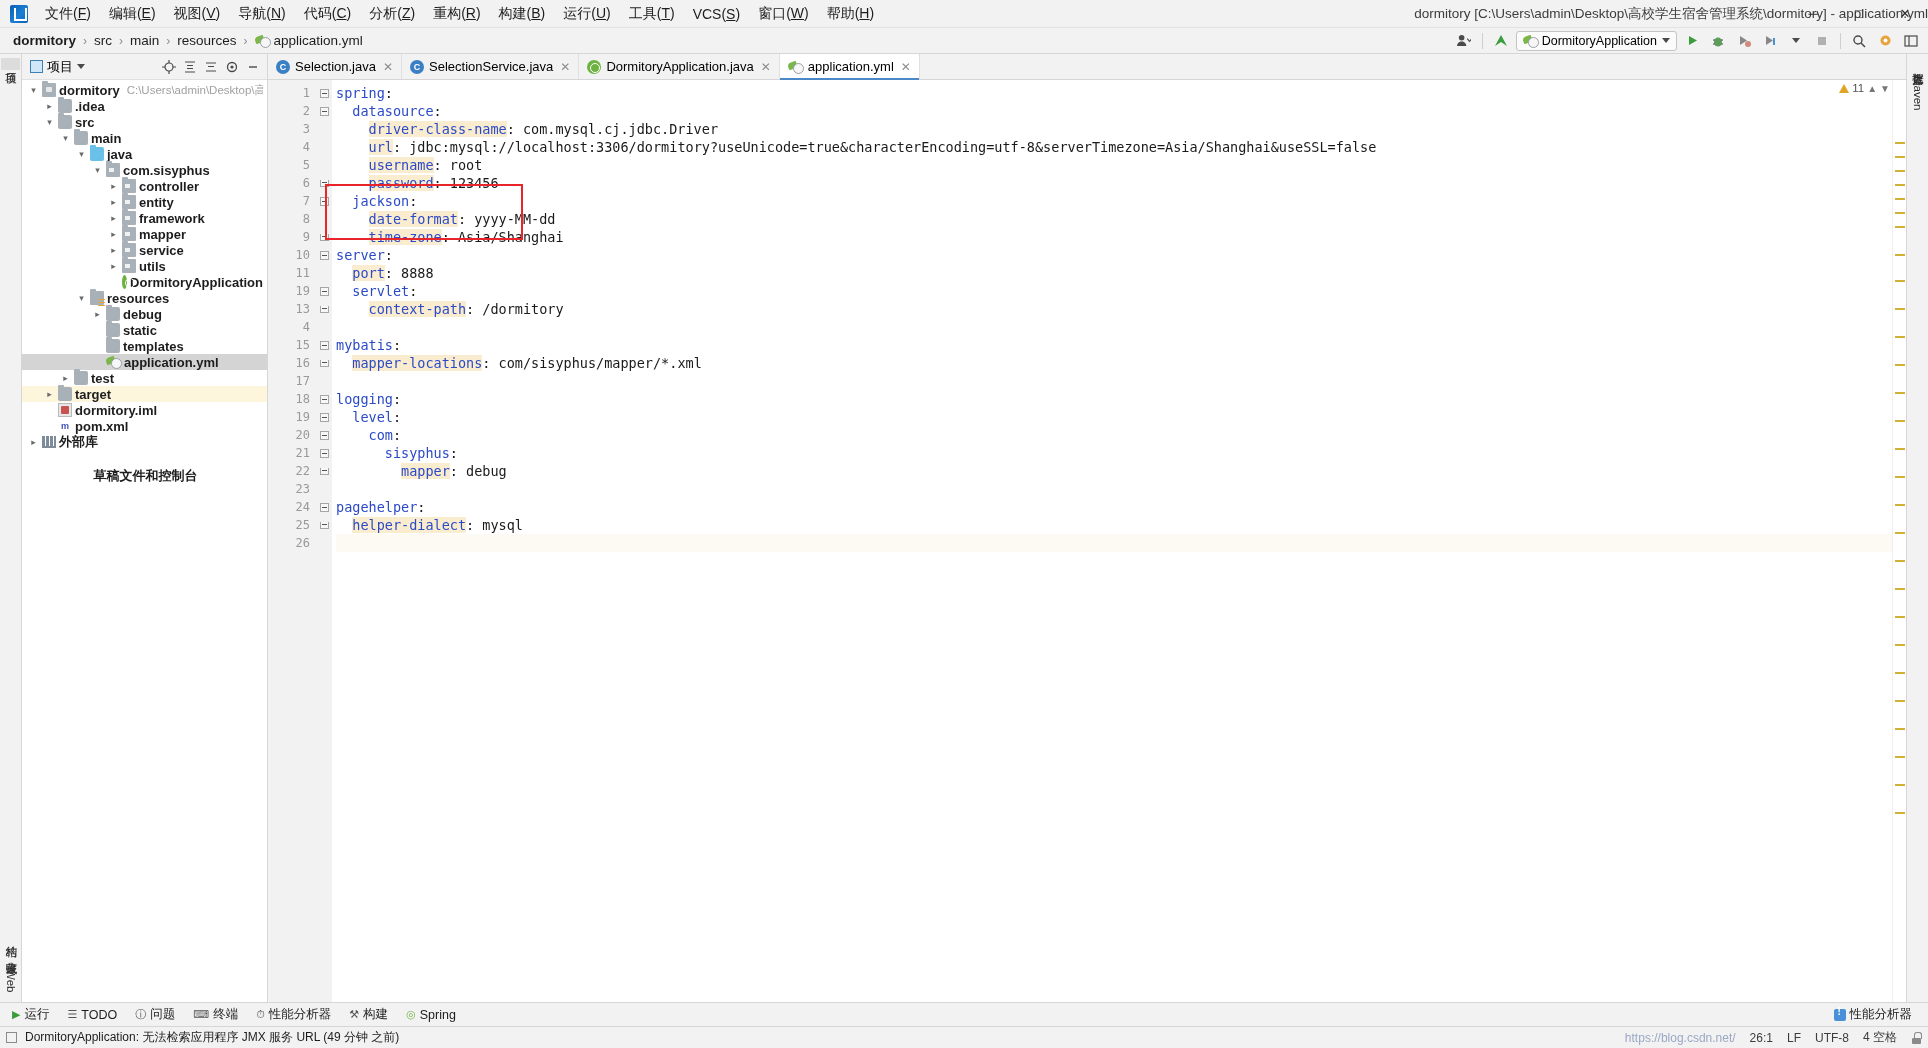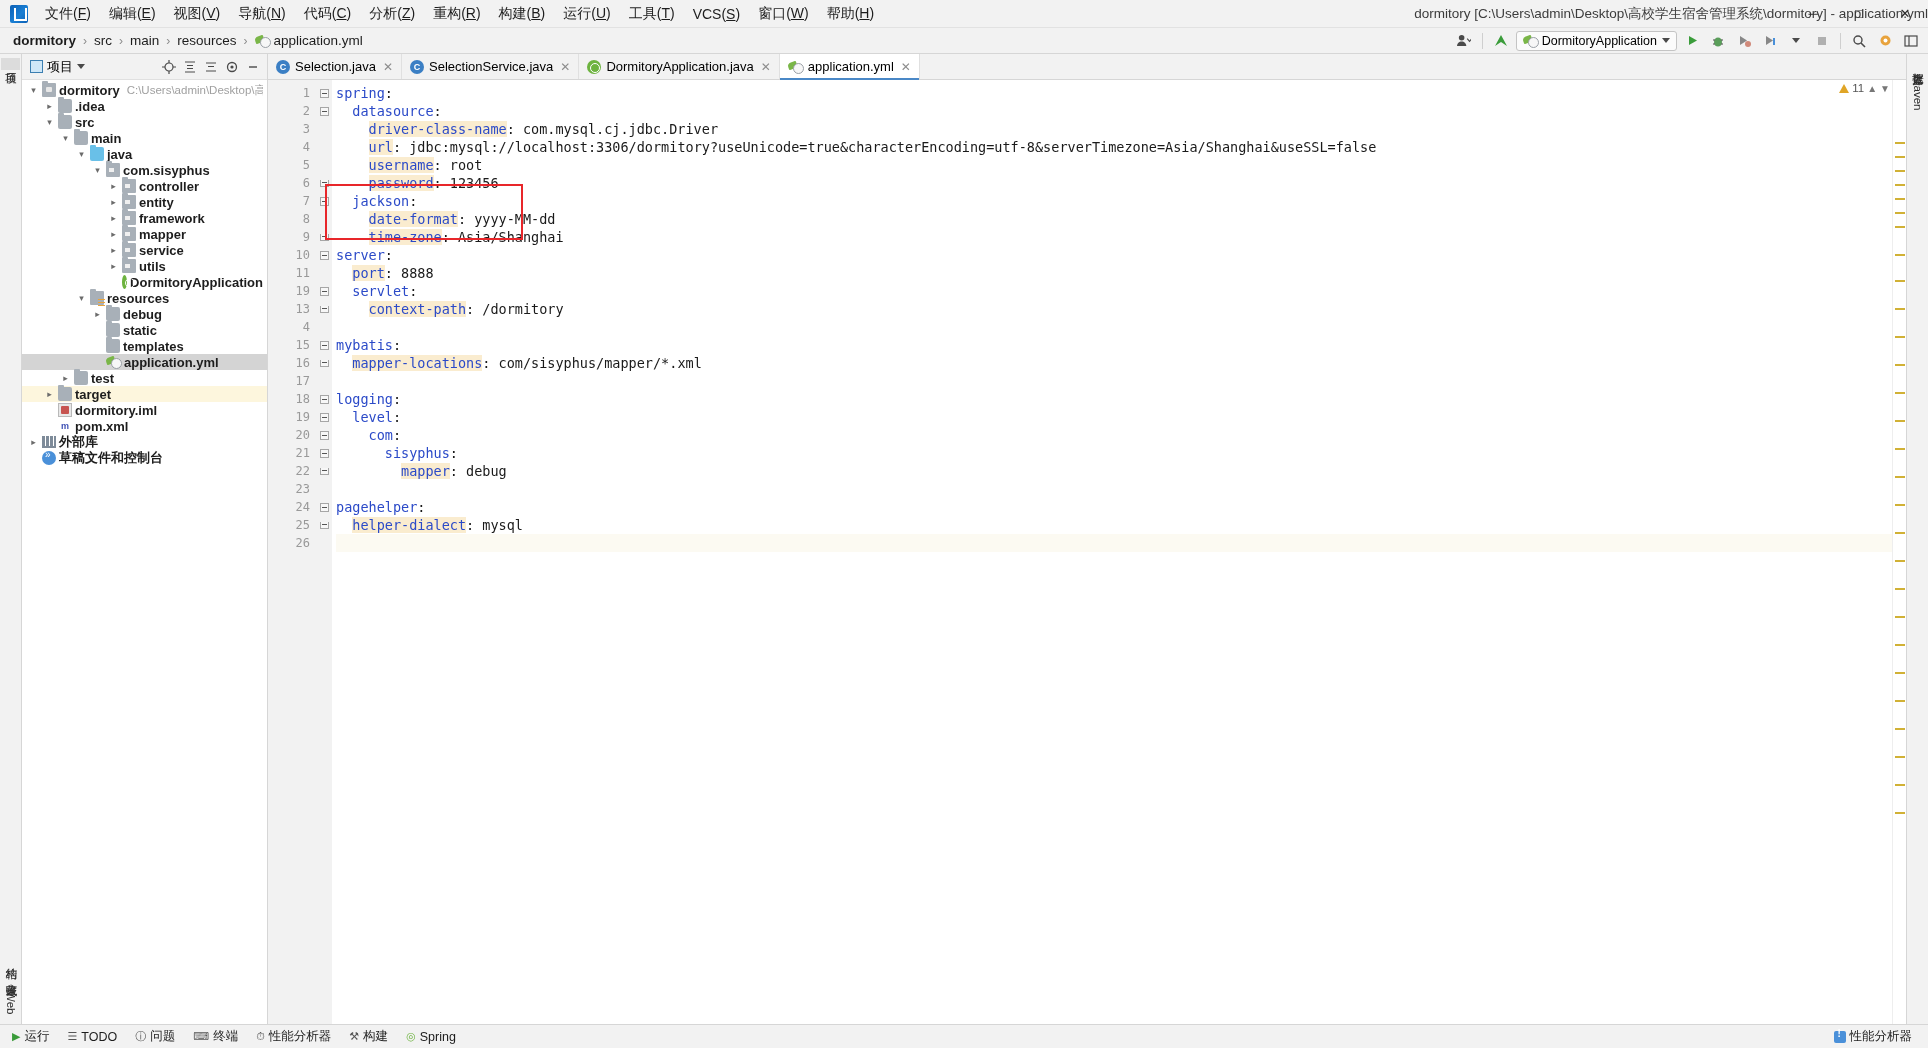--- a/index.html
+++ b/index.html
@@ -526,21 +526,21 @@
           <div class="trow" style="padding-left: 22px;">
             <span class="arrow none"></span>
             <span class="ico-xml">m</span>
             <span class="tlabel">pom.xml</span>
           </div>
           <div class="trow" style="padding-left: 6px;">
             <span class="arrow">▸</span>
             <span class="ico-lib"></span>
             <span class="tlabel">外部库</span>
           </div>
-          <div class="trow" style="padding-left: 6px;">
+          <div class="trow" style="padding-left: 6px; flex-direction: column;">
             <span class="arrow none"></span>
             <span class="ico-console"></span>
             <span class="tlabel">草稿文件和控制台</span>
           </div>
         </div>
     </div>
 
     <div class="editor-wrap">
       <div class="tabbar" id="editor-tabs">
           <div class="etab">
@@ -736,13 +736,25 @@
         <span>Spring</span>
       </div>
       <div class="tw-right">
         <div class="tw">
           <span class="ev-ico"></span>
           <span>性能分析器</span>
         </div>
       </div>
     </div>
 
+  <div class="statusbar">
+    <span class="sq-ico"></span>
+    <span class="status-msg">DormitoryApplication: 无法检索应用程序 JMX 服务 URL (49 分钟 之前)</span>
+    <span class="status-right">
+      <span class="status-url">https://blog.csdn.net/</span>
+      <span>26:1</span>
+      <span>LF</span>
+      <span>UTF-8</span>
+      <span>4 空格</span>
+      <span class="lock-ico"></span>
+    </span>
+  </div>
 </div>
 
 </body></html>

